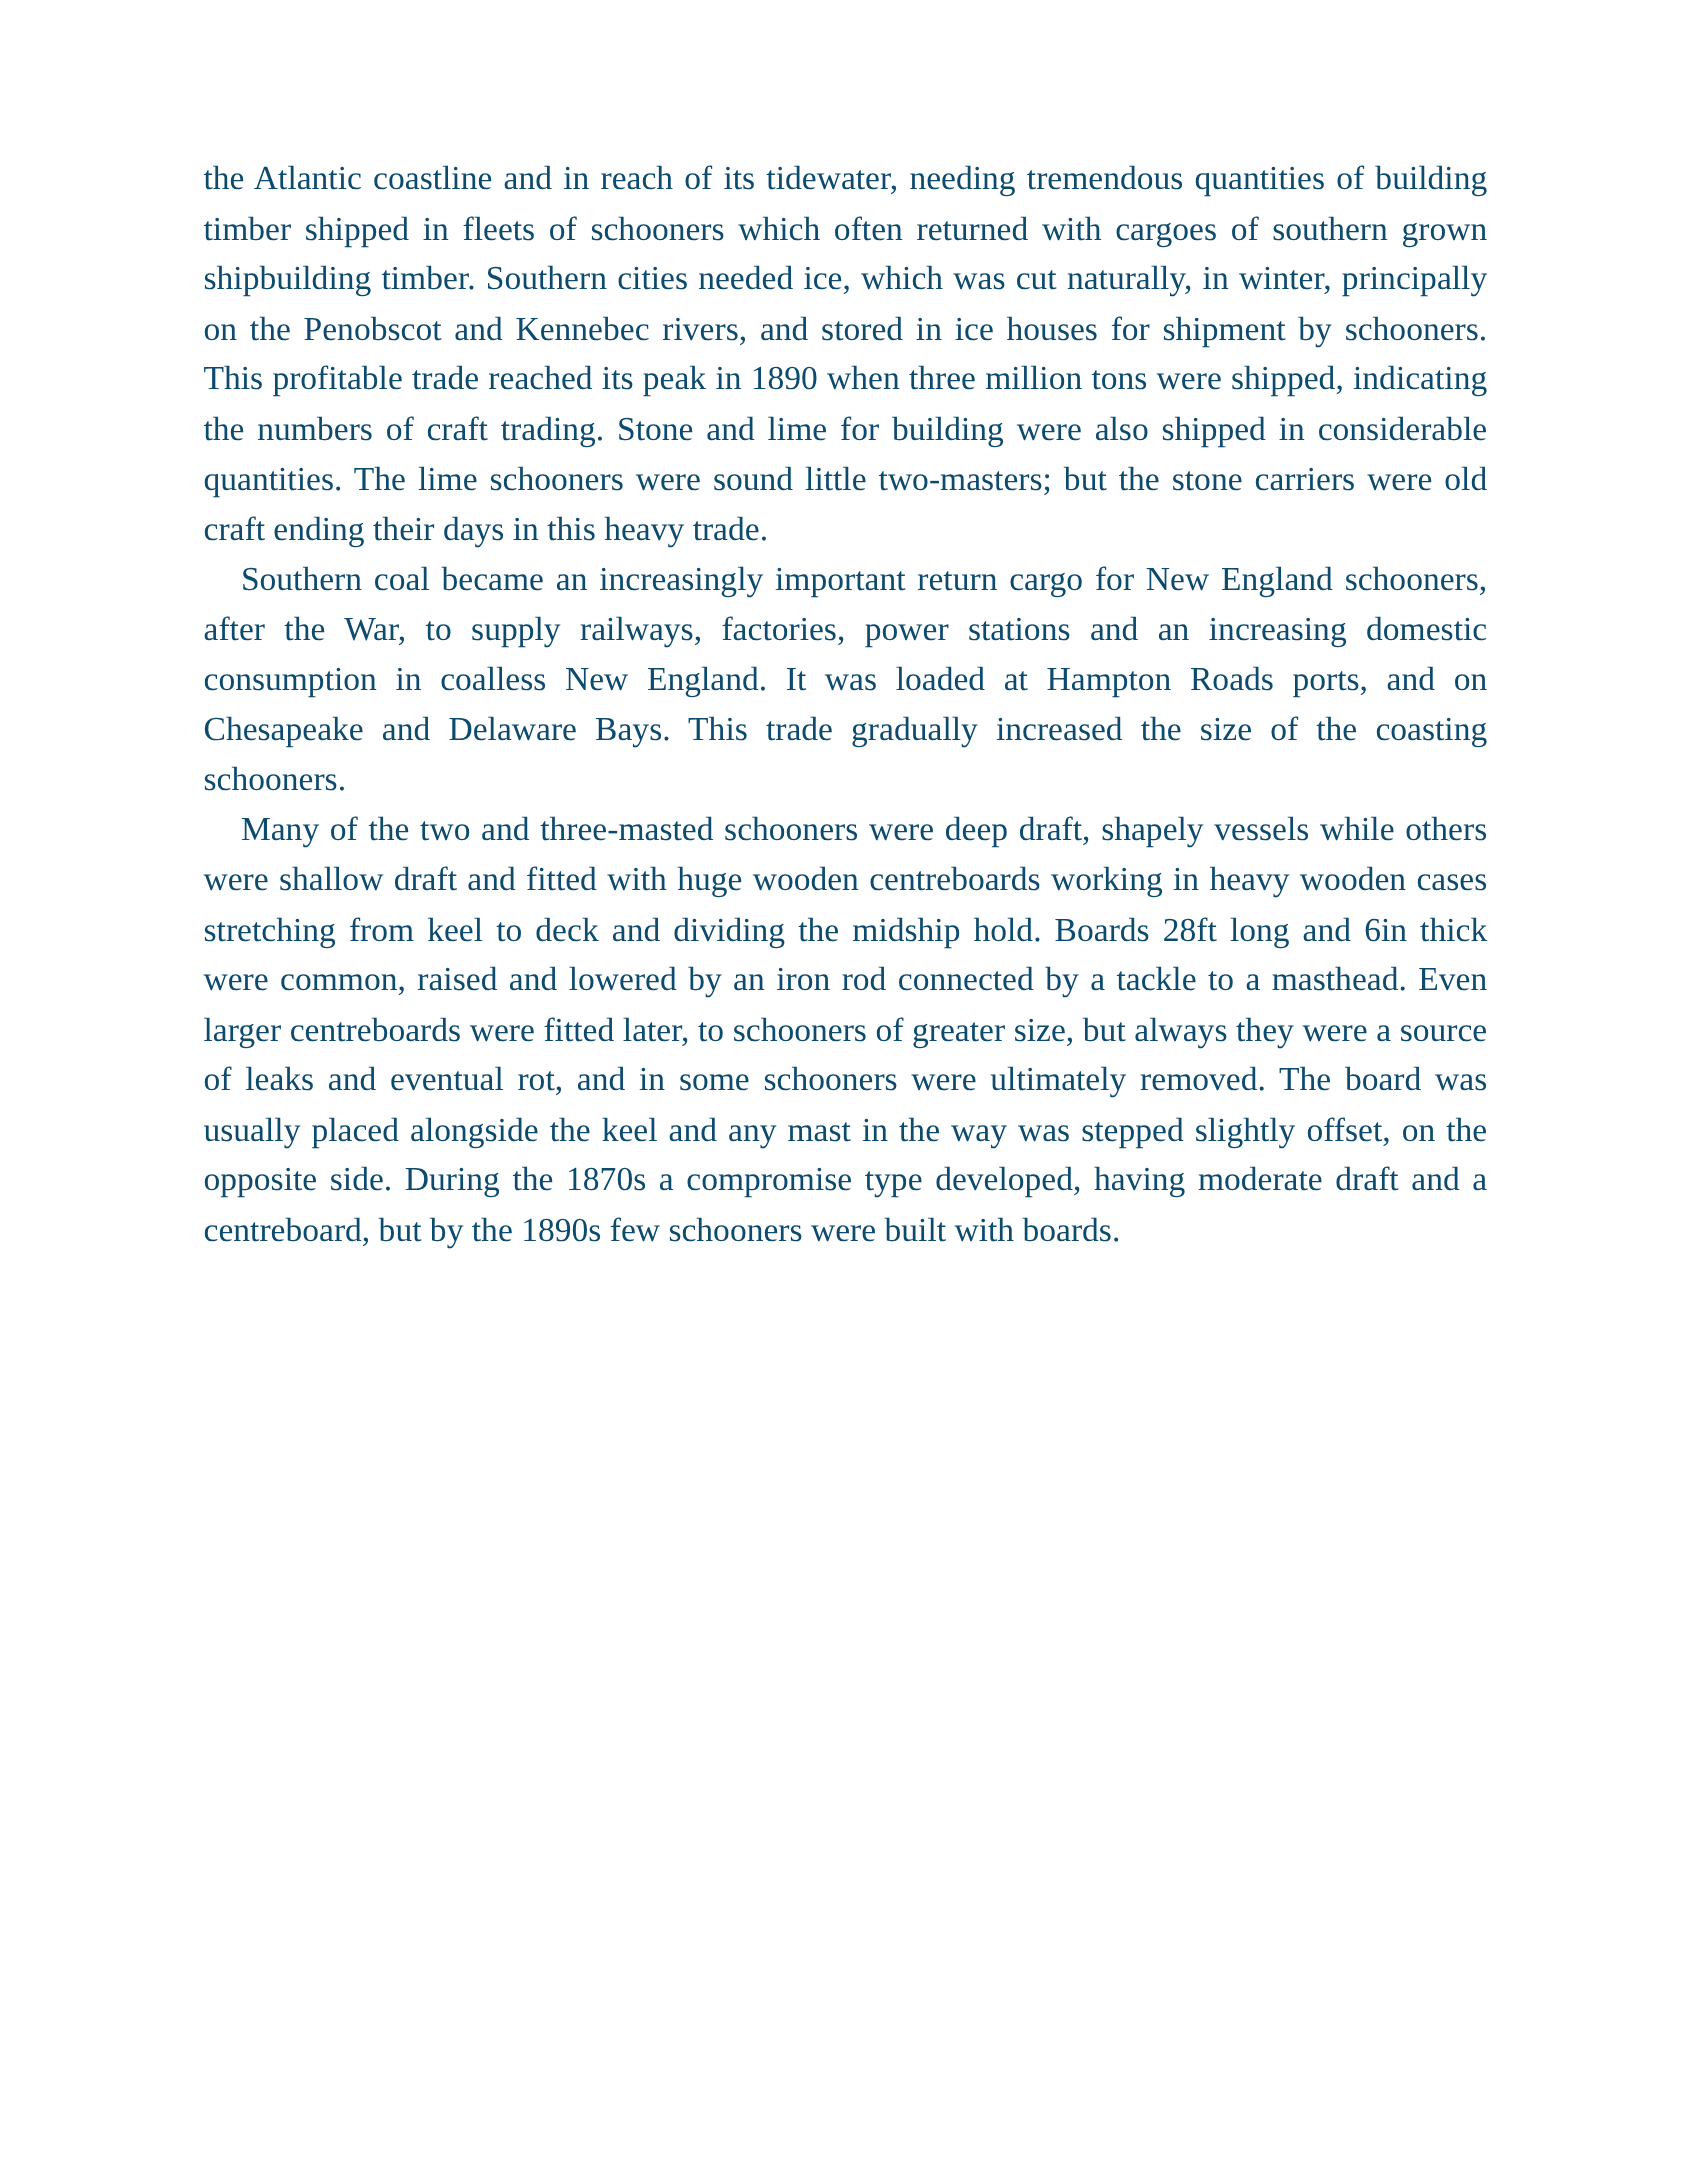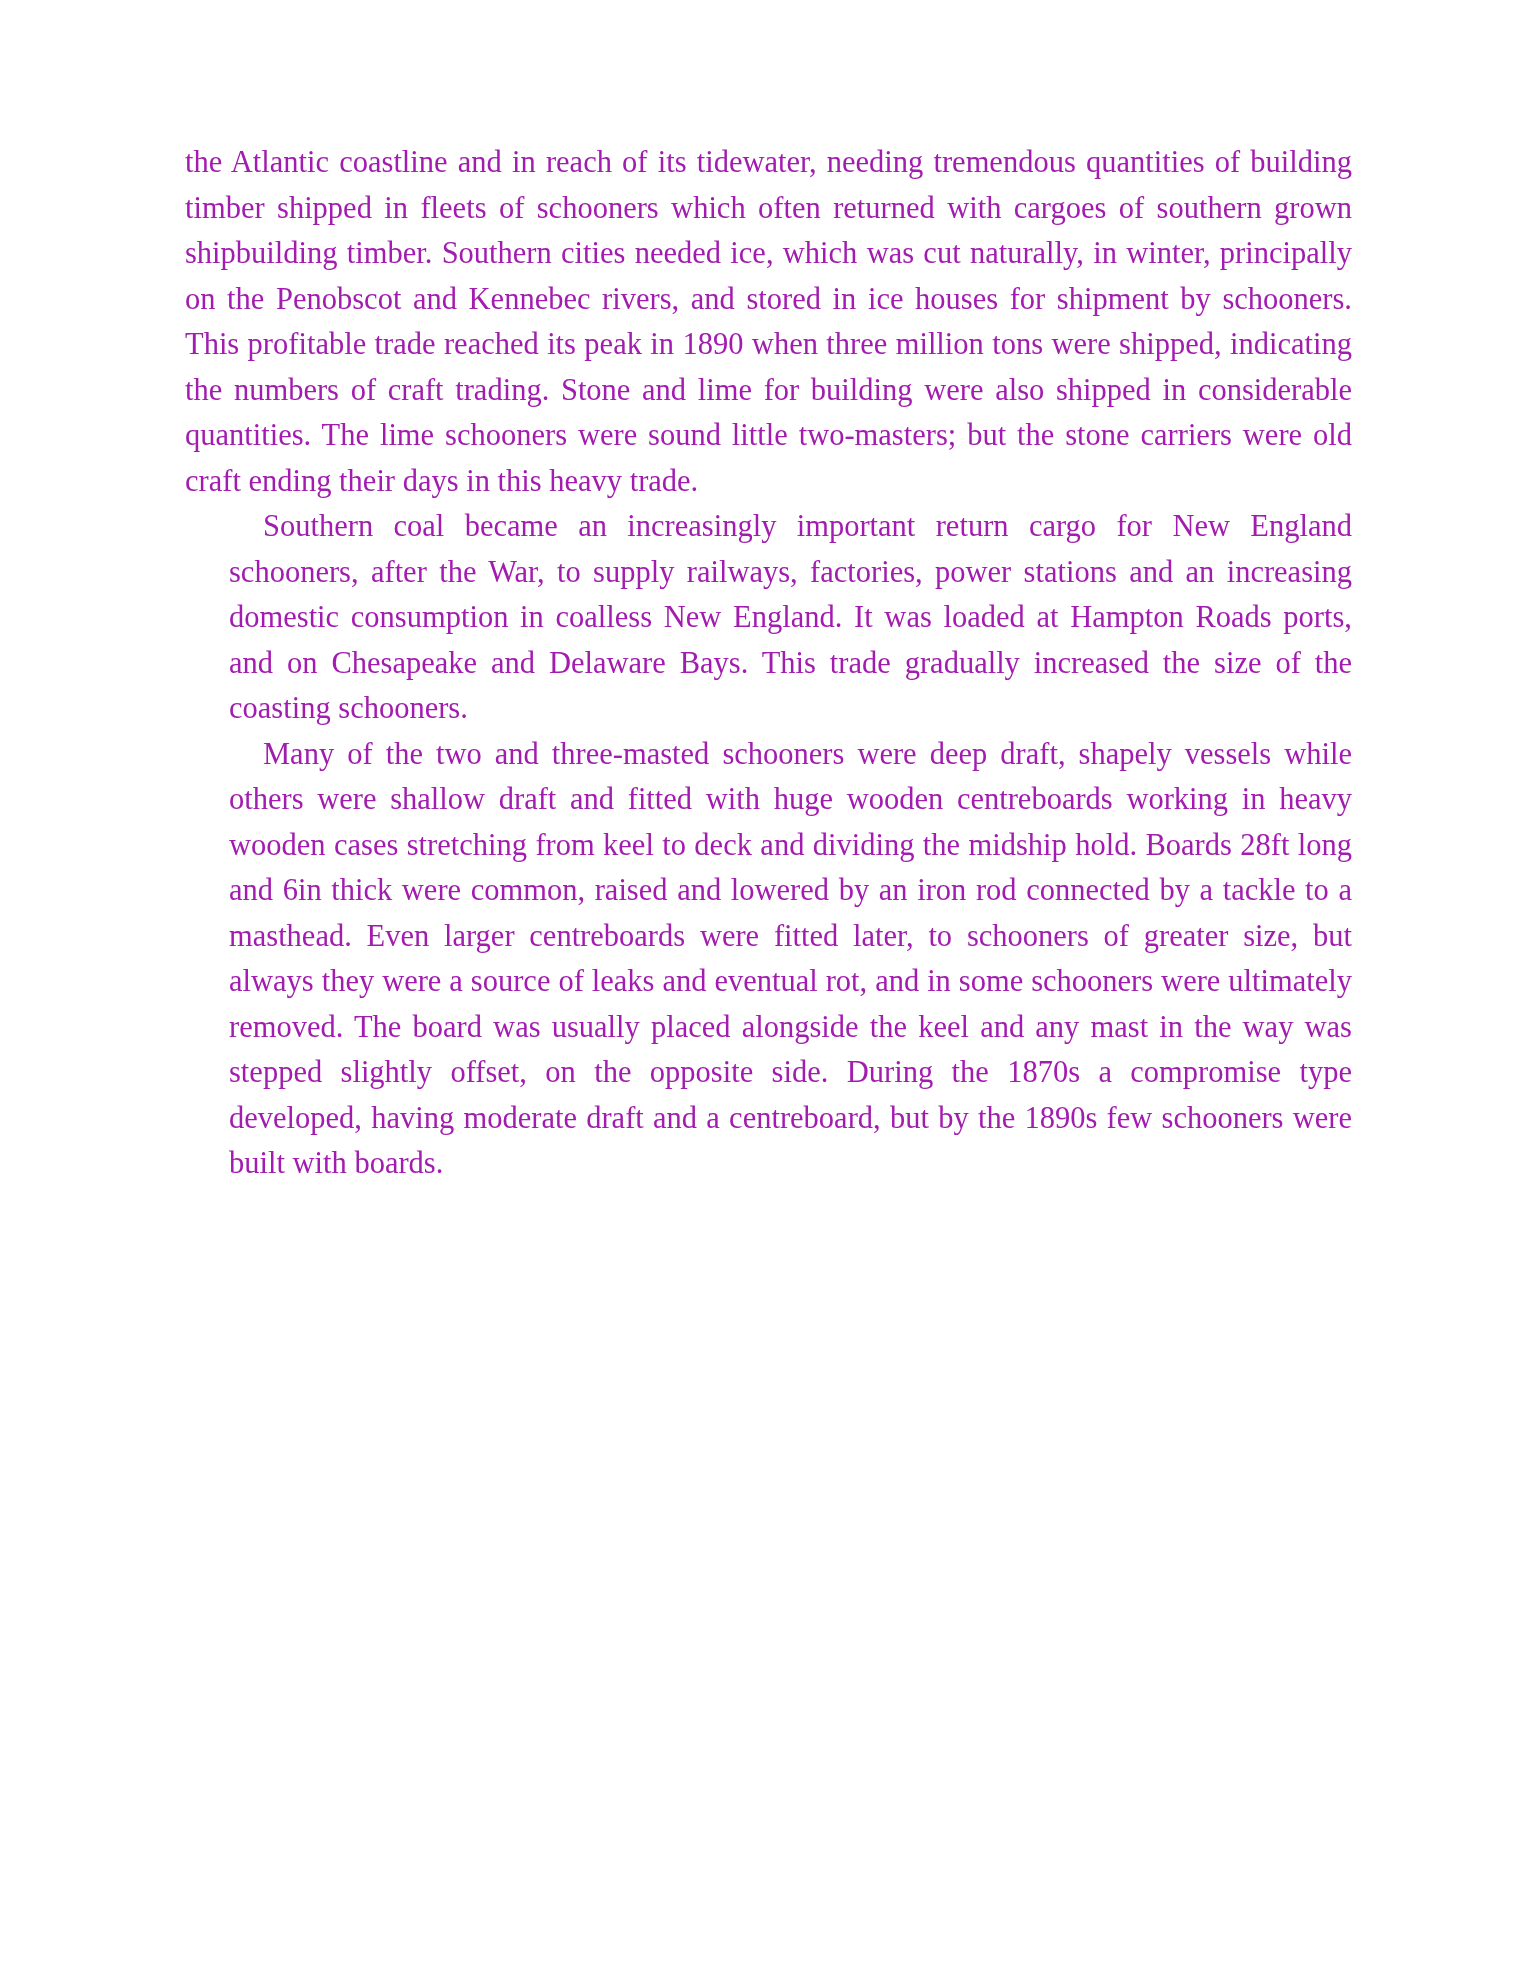--- a/index.html
+++ b/index.html
@@ -12,32 +12,31 @@
     height: 1980px;
     background: #ffffff;
     position: relative;
     box-sizing: border-box;
     padding: 140px 178px 0 185px;
     font-family: "Liberation Serif", "DejaVu Serif", serif;
   }
   .body-text {
     font-size: 30.5px;
     line-height: 45.5px;
-    color: #a21caf;
+    color: #0c4a6e;
     text-align: justify;
     text-justify: inter-word;
     hyphens: none;
   }
   .para {
     margin: 0;
     text-align: justify;
   }
   .para.indent {
     text-indent: 34px;
-    margin-left: 44px;
   }
   
 </style>
 </head>
 <body>
 
 <div class="page">
   <div class="body-text">
     <p class="para">the Atlantic coastline and in reach of its tidewater, needing tremendous quantities of building timber shipped in fleets of schooners which often returned with cargoes of southern grown shipbuilding timber. Southern cities needed ice, which was cut naturally, in winter, principally on the Penobscot and Kennebec rivers, and stored in ice houses for shipment by schooners. This profitable trade reached its peak in 1890 when three million tons were shipped, indicating the numbers of craft trading. Stone and lime for building were also shipped in considerable quantities. The lime schooners were sound little two-masters; but the stone carriers were old craft ending their days in this heavy trade.</p>
     <p class="para indent">Southern coal became an increasingly important return cargo for New England schooners, after the War, to supply railways, factories, power stations and an increasing domestic consumption in coalless New England. It was loaded at Hampton Roads ports, and on Chesapeake and Delaware Bays. This trade gradually increased the size of the coasting schooners.</p>

